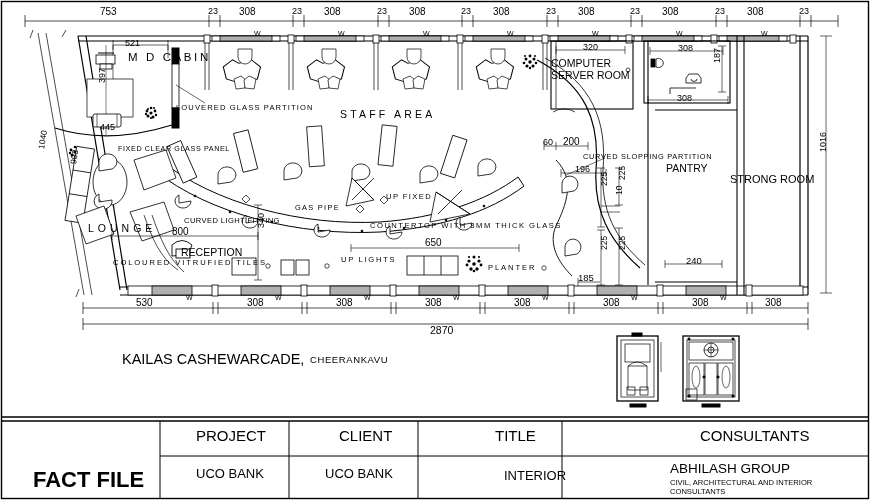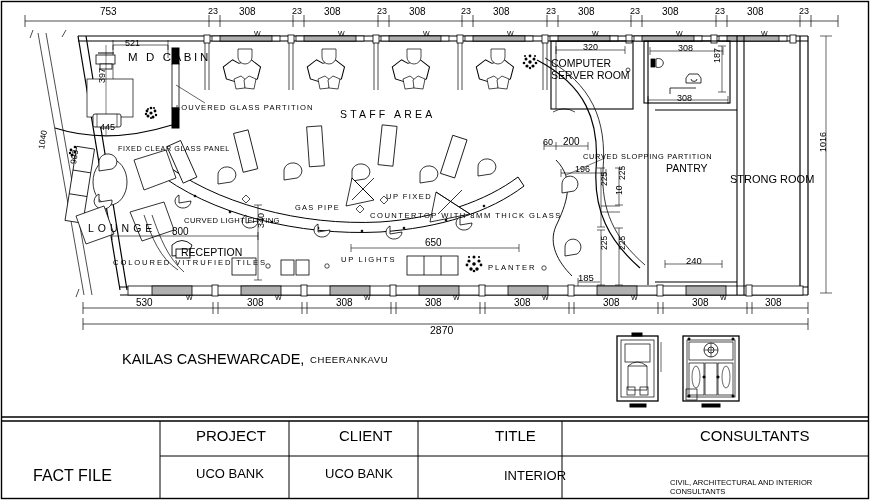--- a/index.html
+++ b/index.html
@@ -626,21 +626,21 @@
 <div class="lbl" style="left:181px;top:246px;font-size:10.5px;">RECEPTION</div>
 <div class="lbl" style="left:113px;top:258px;font-size:7.6px;letter-spacing:1.9px;">COLOURED VITRUFIED TILES</div>
 
 <div class="lbl" style="left:256px;top:228px;font-size:9px;transform:rotate(-90deg);transform-origin:left top;">340</div>
 <div class="lbl" style="left:172px;top:226px;font-size:10px;">800</div>
 <div class="lbl" style="left:425px;top:237px;font-size:10px;">650</div>
 
 <div class="lbl" style="left:295px;top:203px;font-size:7.4px;letter-spacing:1.3px;">GAS PIPE</div>
 <div class="lbl" style="left:386px;top:192px;font-size:7.6px;letter-spacing:1.4px;">UP FIXED</div>
 <div class="lbl" style="left:341px;top:255px;font-size:7.6px;letter-spacing:1.7px;">UP LIGHTS</div>
-<div class="lbl" style="left:370px;top:211px;font-size:7.6px;letter-spacing:1.5px;">COUNTERTOP WITH 8MM THICK GLASS</div>
+<div class="lbl" style="left:370px;top:221px;font-size:7.6px;letter-spacing:1.5px;">COUNTERTOP WITH 8MM THICK GLASS</div>
 <div class="lbl" style="left:488px;top:263px;font-size:7.6px;letter-spacing:1.9px;">PLANTER</div>
 
 <div class="lbl" style="left:551px;top:57px;font-size:10.5px;">COMPUTER</div>
 <div class="lbl" style="left:551px;top:69px;font-size:10.5px;">SERVER ROOM</div>
 <div class="lbl" style="left:583px;top:42px;font-size:9px;">320</div>
 
 <div class="lbl" style="left:678px;top:43px;font-size:9px;">308</div>
 <div class="lbl" style="left:712px;top:63px;font-size:9px;transform:rotate(-90deg);transform-origin:left top;">187</div>
 <div class="lbl" style="left:677px;top:93px;font-size:9px;">308</div>
 
@@ -676,24 +676,25 @@
 <div class="lbl" style="left:514px;top:297px;font-size:10px;">308</div>
 <div class="lbl" style="left:603px;top:297px;font-size:10px;">308</div>
 <div class="lbl" style="left:692px;top:297px;font-size:10px;">308</div>
 <div class="lbl" style="left:765px;top:297px;font-size:10px;">308</div>
 <div class="lbl" style="left:430px;top:324px;font-size:10.5px;"></div>
 <div class="lbl" style="left:430px;top:324px;font-size:10.5px;">2870</div>
 
 <div class="lbl" style="left:122px;top:351px;font-size:14.5px;">KAILAS CASHEWARCADE,</div>
 <div class="lbl" style="left:310px;top:354px;font-size:9.5px;letter-spacing:0.6px;">CHEERANKAVU</div>
 
-<div class="lbl" style="left:33px;top:467px;font-size:16px;">FACT FILE</div>
+<div class="lbl" style="left:33px;top:467px;font-size:22px;font-weight:bold;">FACT FILE</div>
 <div class="lbl" style="left:196px;top:427px;font-size:15px;">PROJECT</div>
 <div class="lbl" style="left:339px;top:427px;font-size:15px;">CLIENT</div>
 <div class="lbl" style="left:495px;top:427px;font-size:15px;">TITLE</div>
 <div class="lbl" style="left:700px;top:427px;font-size:15px;">CONSULTANTS</div>
 <div class="lbl" style="left:196px;top:466px;font-size:13px;">UCO BANK</div>
 <div class="lbl" style="left:325px;top:466px;font-size:13px;">UCO BANK</div>
 <div class="lbl" style="left:504px;top:468px;font-size:13px;">INTERIOR</div>
+<div class="lbl" style="left:670px;top:461px;font-size:13.5px;">ABHILASH GROUP</div>
 <div class="lbl" style="left:670px;top:478px;font-size:7.6px;">CIVIL, ARCHITECTURAL AND INTERIOR</div>
 <div class="lbl" style="left:670px;top:487px;font-size:7.6px;">CONSULTANTS</div>
 
 </div>
 
 </body></html>

